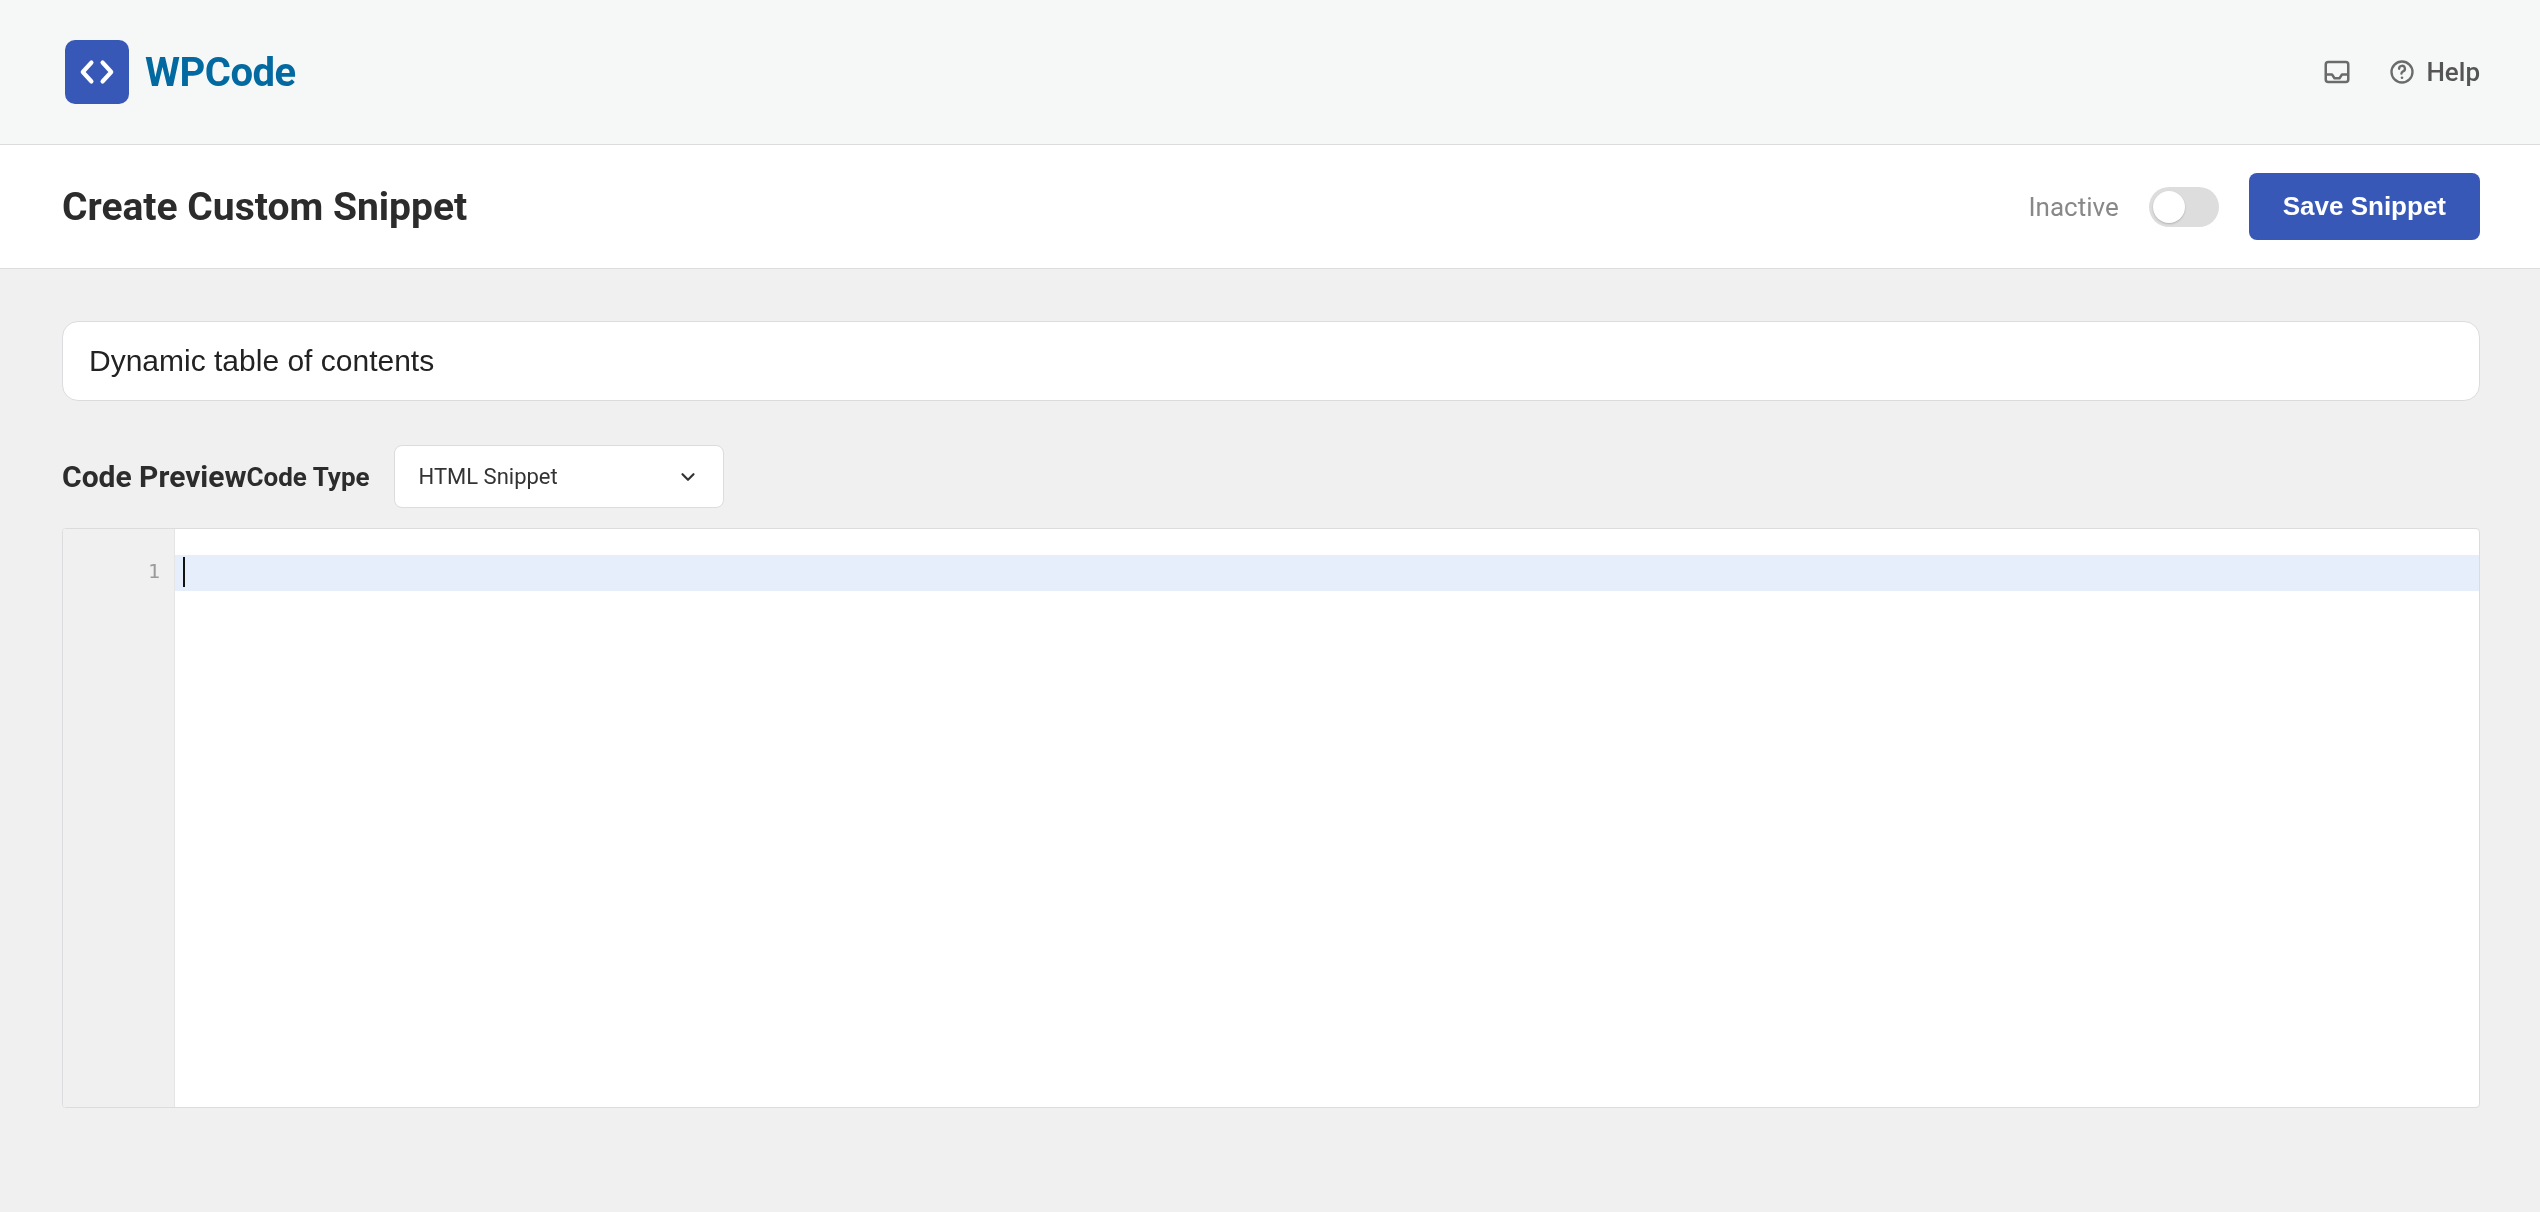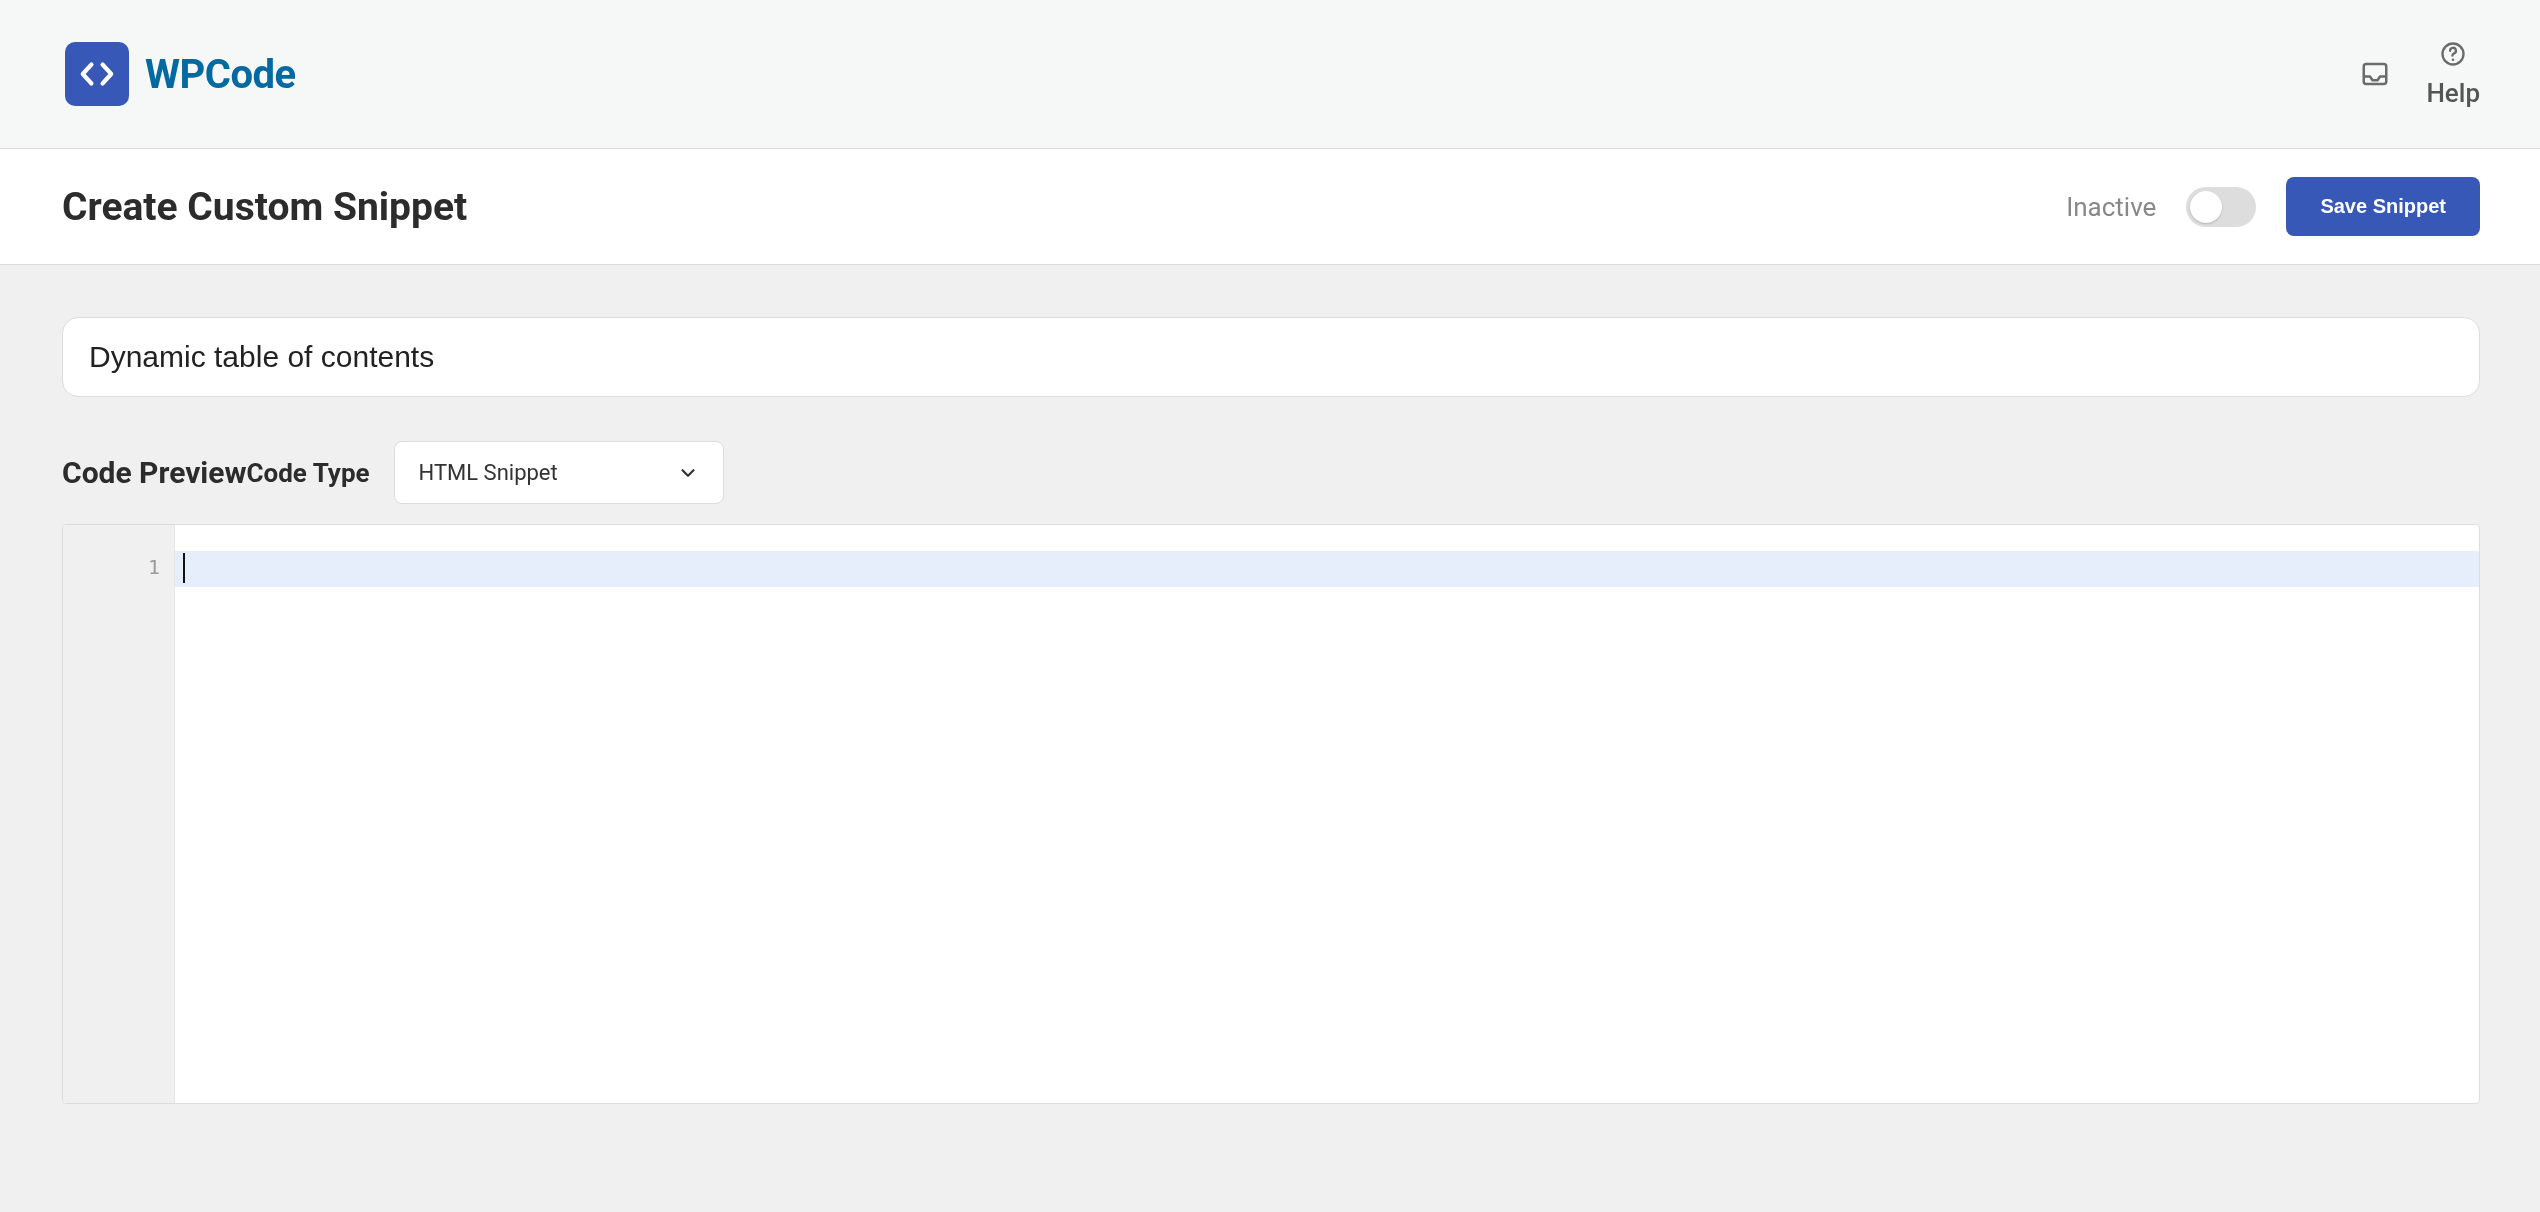--- a/index.html
+++ b/index.html
@@ -22,21 +22,21 @@
 }
 .brand-left { display: flex; align-items: center; gap: 16px; }
 .logo-box {
   width: 64px; height: 64px; border-radius: 10px;
   background: #3858b8; display: flex; align-items: center; justify-content: center;
 }
 .logo-box svg { width: 38px; height: 38px; }
 .brand-name { font-size: 40px; font-weight: 700; color: #0369a1; letter-spacing: -0.5px; }
 .brand-right { display: flex; align-items: center; gap: 36px; }
 .inbox-icon { width: 30px; height: 30px; color: #6b6b6b; }
-.help-group { display: flex; align-items: center; gap: 10px; color: #555; cursor: pointer; flex-direction: column; }
+.help-group { display: flex; align-items: center; gap: 10px; color: #555; cursor: pointer; }
 .help-group svg { width: 28px; height: 28px; }
 .help-text { font-size: 26px; font-weight: 500; color: #555; }
 
 
 .action-bar {
   display: flex; align-items: center; justify-content: space-between;
   background: #fff; border-bottom: 1px solid #dcdcde;
   padding: 28px 60px 28px 62px;
 }
 .page-title { font-size: 39px; font-weight: 700; color: #2c2c2c; }
@@ -45,21 +45,21 @@
 .toggle {
   position: relative; width: 70px; height: 40px; background: #ddd;
   border-radius: 40px; cursor: pointer;
 }
 .toggle-knob {
   position: absolute; top: 4px; left: 4px; width: 32px; height: 32px;
   background: #fff; border-radius: 50%; box-shadow: 0 1px 2px rgba(0,0,0,.2);
 }
 .save-btn {
   background: #3858b8; color: #fff; border: none; border-radius: 8px;
-  padding: 18px 34px; font-size: 20px; font-weight: 700; cursor: pointer;
+  padding: 18px 34px; font-size: 26px; font-weight: 700; cursor: pointer;
 }
 
 
 .content { padding: 52px 60px 40px 62px; }
 .title-input {
   width: 100%; background: #fff; border: 1px solid #dcdcde; border-radius: 16px;
   padding: 22px 26px; font-size: 30px; color: #222; outline: none;
 }
 
 

